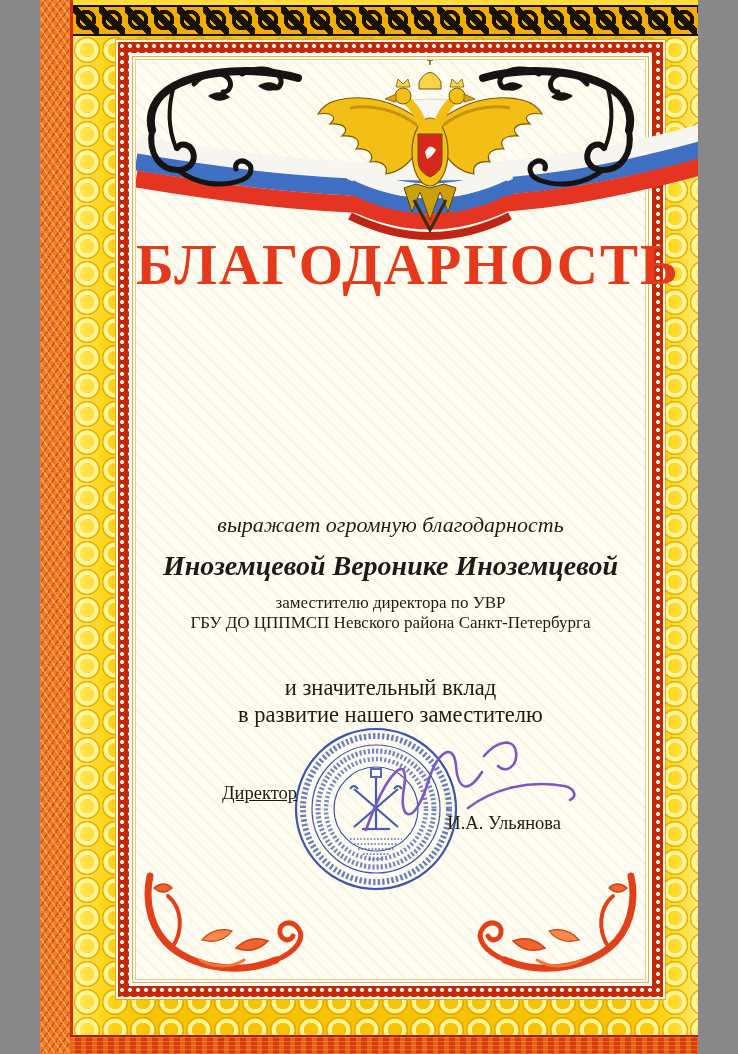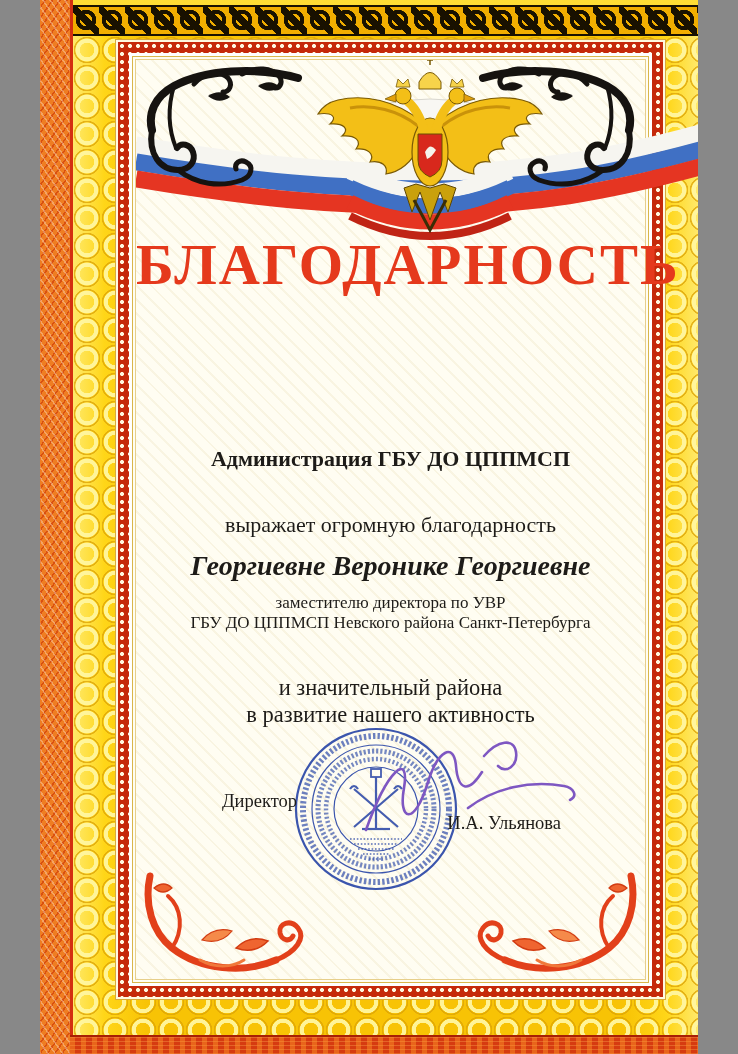--- a/index.html
+++ b/index.html
@@ -64,29 +64,29 @@
   .corner.tl{left:2px; top:2px;}
   .corner.tr{right:2px; top:2px; transform:scaleX(-1);}
   .corner.bl{left:4px; bottom:4px;}
   .corner.br{right:4px; bottom:4px; transform:scaleX(-1);}
   .ribbon-wrap{position:absolute; left:0; top:0; width:589px; height:230px;}
   
   .t{position:absolute; left:0; width:100%; text-align:center; color:#1d1b18;}
   .title{top:176px; font-size:57px; line-height:58px; font-weight:bold; letter-spacing:2px; color:#e5391c;}
   .issuer1{top:386px; font-size:22px; font-weight:bold;}
   .issuer2{top:413px; font-size:21px; font-weight:bold;}
-  .leadin{top:452px; font-size:22px; }
+  .leadin{top:452px; font-size:22px; font-style:italic;}
   .recipient{top:490px; font-size:28px; font-weight:bold; font-style:italic;}
   .role1{top:533px; font-size:17px;}
   .role2{top:553px; font-size:17px;}
   .reason1{top:588px; font-size:22.5px;}
   .reason2{top:615px; font-size:22.5px;}
   .reason3{top:642px; font-size:22.5px;}
   .sign-row{position:absolute; left:0; top:723px; width:100%; font-size:18.5px; color:#1d1b18;}
-  .sign-role{position:absolute; left:86px; top:8px;}
+  .sign-role{position:absolute; left:86px; top:0;text-decoration:underline;}
   .sign-name{position:absolute; right:84px; top:0;margin-top:30px;}
   .stamp{position:absolute; left:156px; top:665px;}
   .signature{position:absolute; left:212px; top:652px;}
 </style>
 </head>
 <body>
 
 <div class="page">
 
   <div class="left-strip"></div>
@@ -183,27 +183,26 @@
               <path d="M136,90 C156,82 166,68 158,58 C151,49 138,53 140,63 C142,71 150,72 153,66" stroke-width="5"></path>
               <path d="M32,78 C44,60 42,38 28,26" stroke-width="4"></path>
               <path d="M60,90 C74,98 92,98 104,90" stroke-width="3" stroke="#f0783a"></path>
             </g>
             <path d="M96,78 Q110,64 128,71 Q114,85 96,78 Z" fill="#ef6530" stroke="#d23c12" stroke-width="1.5"></path>
             <path d="M62,70 Q74,56 92,61 Q81,75 62,70 Z" fill="#f58a4a" stroke="#d23c12" stroke-width="1.2"></path>
             <path d="M14,18 Q24,10 32,18 Q23,26 14,18 Z" fill="#ef6530" stroke="#d23c12" stroke-width="1.2"></path>
           </svg>
 
           <div class="t title">БЛАГОДАРНОСТЬ</div>
-          <div class="t issuer1">Администрация ГБУ ДО ЦППМСП</div>
           <div class="t leadin">выражает огромную благодарность</div>
-          <div class="t recipient">Георгиевне Веронике Георгиевне</div>
+          <div class="t recipient">Иноземцевой Веронике Иноземцевой</div>
           <div class="t role1">заместителю директора по УВР</div>
           <div class="t role2">ГБУ ДО ЦППМСП Невского района Санкт-Петербурга</div>
-          <div class="t reason2">и значительный района</div>
-          <div class="t reason3">в развитие нашего активность</div>
+          <div class="t reason2">и значительный вклад</div>
+          <div class="t reason3">в развитие нашего заместителю</div>
 
           <svg class="stamp" width="168" height="168" viewBox="0 0 168 168">
             <g stroke="#3b55ad" fill="none">
               <circle cx="84" cy="84" r="80" stroke-width="2.2"></circle>
               <circle cx="84" cy="84" r="73" stroke-width="6" stroke-dasharray="2.4 2.2" opacity="0.75"></circle>
               <circle cx="84" cy="84" r="64" stroke-width="1.2"></circle>
               <circle cx="84" cy="84" r="58" stroke-width="5" stroke-dasharray="2.2 2" opacity="0.7"></circle>
               <circle cx="84" cy="84" r="50" stroke-width="4.5" stroke-dasharray="2 2.2" opacity="0.7"></circle>
               <circle cx="84" cy="84" r="42" stroke-width="1.2"></circle>
               <g stroke-width="2.2" opacity="0.95">

